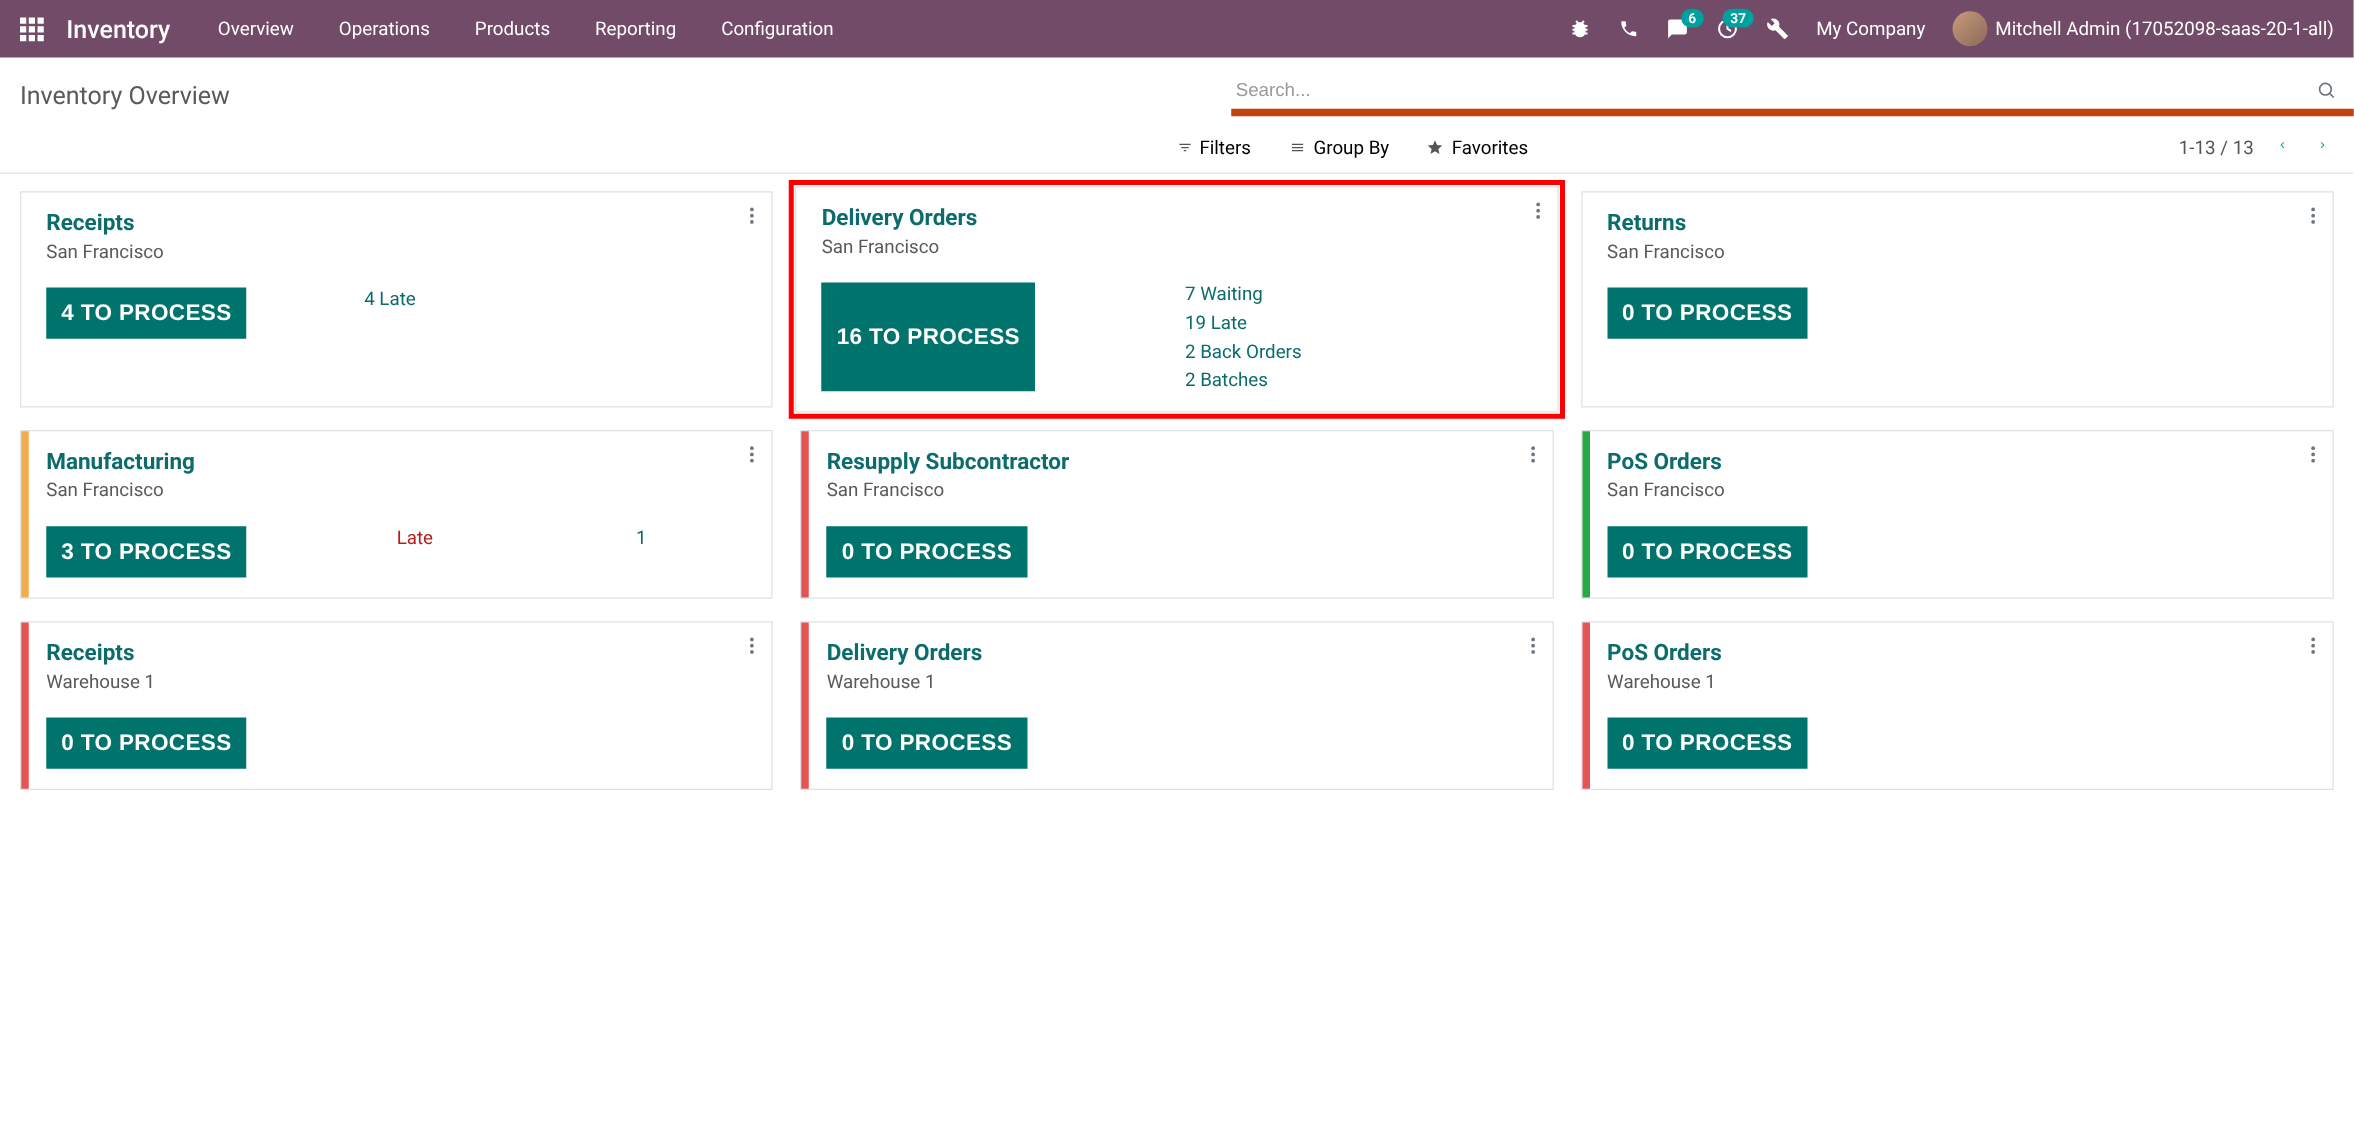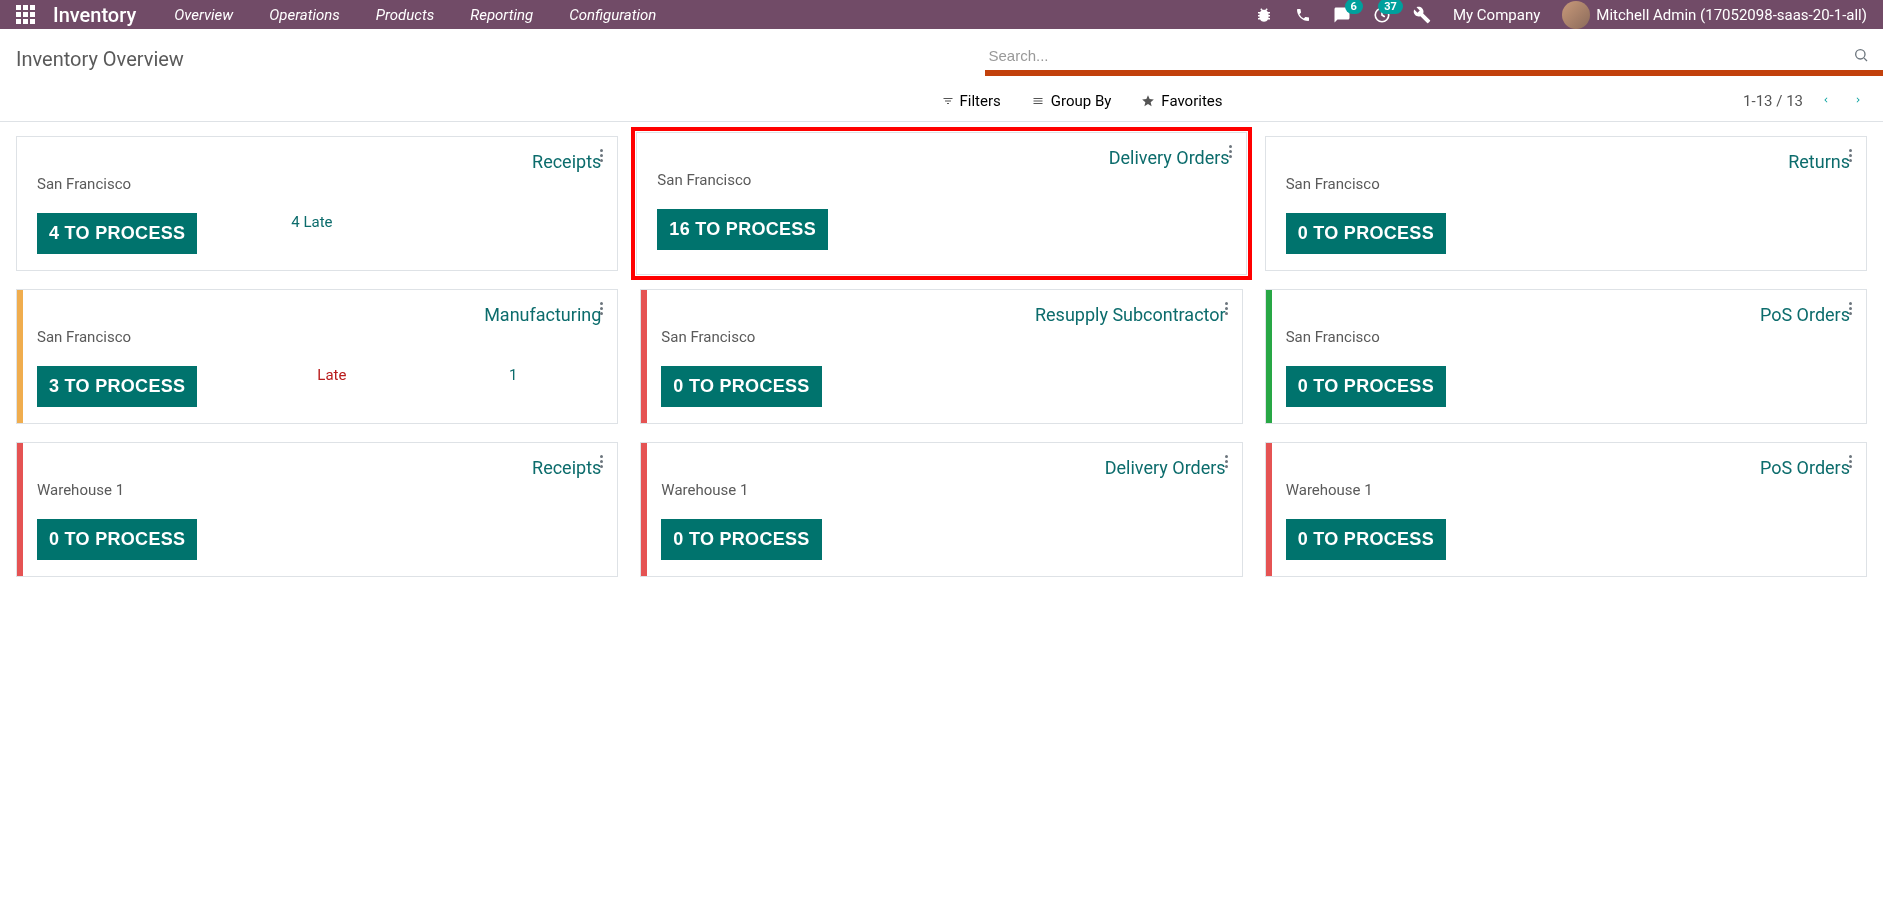--- a/index.html
+++ b/index.html
@@ -1,23 +1,23 @@
 <!DOCTYPE html>
 <html><head>
 <meta charset="utf-8">
 <style>
 * { margin:0; padding:0; box-sizing:border-box; }
 body { font-family: -apple-system,BlinkMacSystemFont,"Segoe UI",Roboto,"Helvetica Neue",Arial,sans-serif; font-size:14px; color:#4c4c4c; overflow:hidden; }
 
 
-.navbar { background:#714B67; color:#fff; height:29px; display:flex; align-items:center; padding:0 16px; gap:8px; white-space:nowrap; }
+.navbar { background:#714B67; color:#fff; height:46px; display:flex; align-items:center; padding:0 16px; gap:8px; white-space:nowrap; }
 .apps-icon { display:grid; grid-template-columns:repeat(3,5px); grid-template-rows:repeat(3,5px); gap:2px; margin-right:10px; cursor:pointer;}
 .apps-icon span { background:#fff; width:5px; height:5px; }
 .brand { font-size:20px; font-weight:500; margin-right:30px; }
-.nav-menu { display:flex; gap:36px;font-style:italic; }
+.nav-menu { display:flex; gap:36px; }
 .nav-menu a { color:#fff; text-decoration:none; font-size:15px; cursor:pointer; }
 .nav-right { margin-left:auto; display:flex; align-items:center; gap:22px; }
 .nav-icon { color:#fff; cursor:pointer; font-size:16px; position:relative; display:flex; align-items:center;}
 .badge { position:absolute; top:-7px; right:-12px; background:#00A09D; color:#fff; font-size:11px; font-weight:bold; padding:1px 6px; border-radius:10px; }
 .avatar { width:28px; height:28px; border-radius:50%; background:linear-gradient(135deg,#c99a7a,#8a6a5a); display:inline-block; margin-right:6px; vertical-align:middle;}
 .user-block { display:flex; align-items:center; cursor:pointer; font-size:15px;}
 .company-name { font-size:15px; cursor:pointer;}
 
 
 .control-panel { padding:12px 16px 0 16px; border-bottom:1px solid #dee2e6; }
@@ -32,21 +32,21 @@
 .search-options { display:flex; gap:30px; font-size:15px; color:#000000;}
 .search-option { cursor:pointer; display:flex; align-items:center; gap:6px;}
 .pager-wrap { margin-left:auto; display:flex; align-items:center; gap:14px; font-size:15px; color:#555;}
 .pager-arrow { color:#00A09D; cursor:pointer; font-size:18px; padding:0 4px;}
 
 
 .kanban { padding:14px 16px; display:grid; grid-template-columns:repeat(3,1fr); gap:18px 22px; }
 .card { border:1px solid #dee2e6; background:#fff; position:relative; display:flex; }
 .card-bar { width:6px; flex-shrink:0; }
 .card-body { padding:14px 16px 16px 14px; flex:1; position:relative; }
-.card-title { font-size:18px; font-weight:400; color:#0c6c6c; cursor:pointer;text-align:right;}
+.card-title { font-size:18px; font-weight:700; color:#0c6c6c; cursor:pointer;}
 .card-sub { font-size:15px; color:#5a5a5a; margin-top:3px; }
 .card-menu { position:absolute; top:10px; right:14px; cursor:pointer; color:#6c757d; font-size:16px; line-height:4px; letter-spacing:0; }
 .card-menu span{display:block; width:3px; height:3px; background:#6c757d; border-radius:50%; margin:2px 0;}
 .card-content { display:flex; margin-top:20px; gap:30px;}
 .btn-process { background:#00736d; color:#fff; border:none; padding:10px 12px; font-size:18px; font-weight:bold; cursor:pointer; letter-spacing:0.3px;}
 .status-list { display:flex; flex-direction:column; gap:5px; font-size:15px; color:#0c6c6c; }
 .status-list a { color:#0c6c6c; text-decoration:none; cursor:pointer;}
 .status-row { display:flex; justify-content:space-between; width:200px; font-size:15px; color:#0c6c6c;}
 .status-row a { color:#b91c1c; text-decoration:none; cursor:pointer;}
 
@@ -192,20 +192,26 @@
       <div class="card-body">
         <div class="card-menu">
           <span></span>
           <span></span>
           <span></span>
         </div>
         <div class="card-title">Delivery Orders</div>
         <div class="card-sub">San Francisco</div>
         <div class="card-content">
           <button class="btn-process">16 TO PROCESS</button>
+          <div class="status-list" style="margin-left: 90px;">
+            <a>7 Waiting</a>
+            <a>19 Late</a>
+            <a>2 Back Orders</a>
+            <a>2 Batches</a>
+          </div>
         </div>
       </div>
       <div class="highlight-box" style="inset: -6px;"></div>
     </div>
     <div class="card">
       <div class="card-bar bar-none"></div>
       <div class="card-body">
         <div class="card-menu">
           <span></span>
           <span></span>

